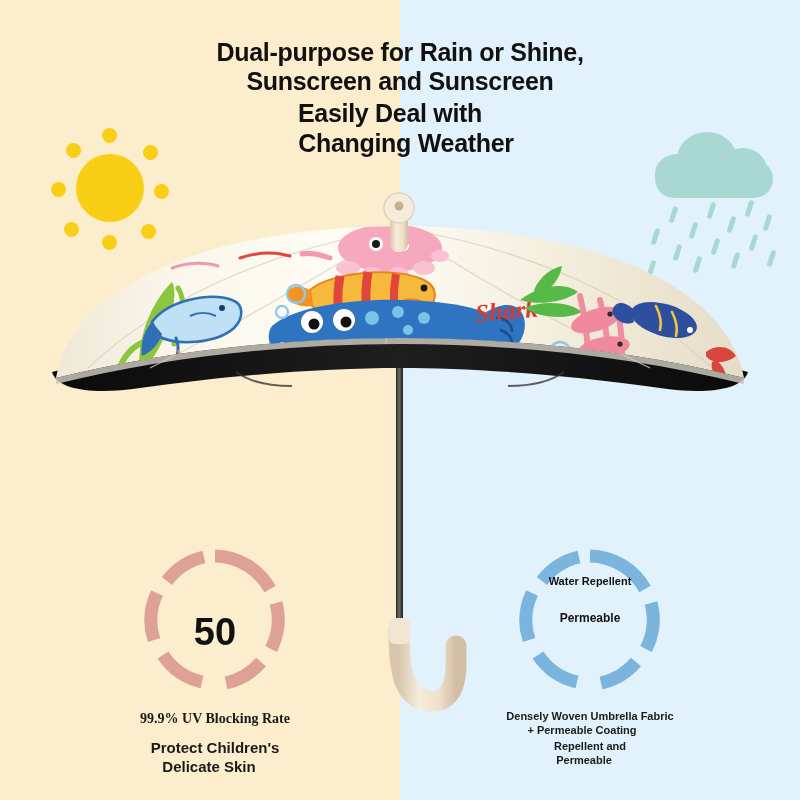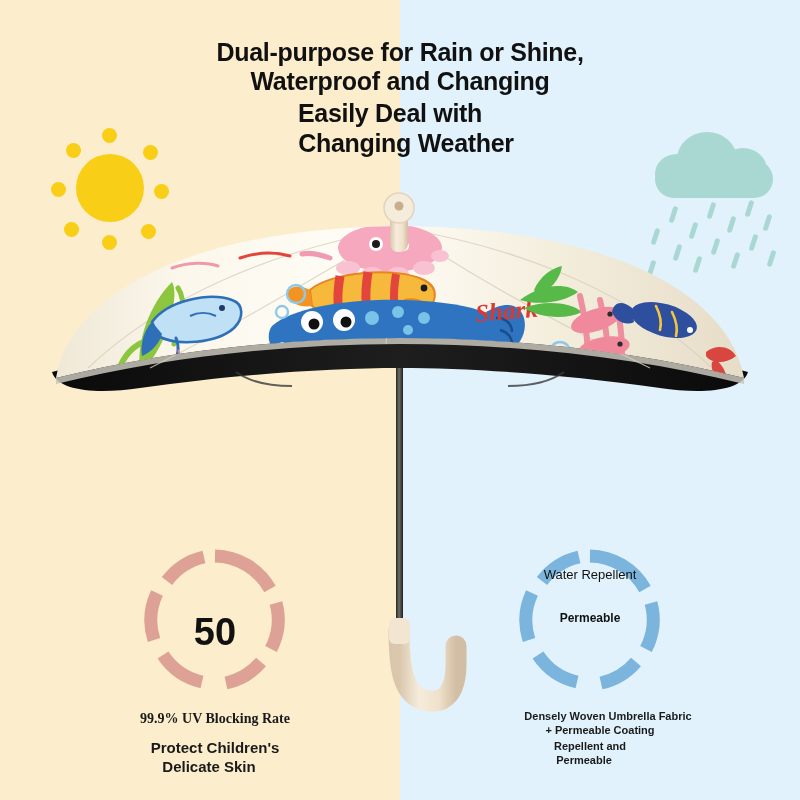--- a/index.html
+++ b/index.html
@@ -36,46 +36,46 @@
   
   .umbrella{position:absolute;left:0;top:0;width:800px;height:800px;}
 
   
   .badge{position:absolute;width:150px;height:150px;}
   .badge-left{left:140px;top:545px;}
   .badge-right{left:515px;top:545px;}
   .badge-text{position:absolute;left:0;width:150px;text-align:center;color:#111;}
   .upf-word{top:34px;font-size:31px;font-weight:bold;letter-spacing:-1px;}
   .upf-num{top:66px;font-size:38px;font-weight:bold;}
-  .blue-t1{top:22px;font-size:13px;font-weight:normal;}
+  .blue-t1{top:30px;font-size:11px;font-weight:bold;}
   .blue-t2{top:66px;font-size:12px;font-weight:bold;}
 
   .cap{position:absolute;text-align:center;color:#1a1a1a;font-weight:bold;line-height:1.25;}
   .cap-l1{left:60px;top:710px;width:310px;font-size:14px;font-family:Liberation Serif, serif;}
   .cap-l2{left:60px;top:739px;width:310px;font-size:15px;}
   .cap-l2 .a{display:block;}
   .cap-l2 .b{display:block;transform:translateX(-6px);}
-  .cap-r1{left:453px;top:710px;width:310px;font-size:11px;}
+  .cap-r1{left:435px;top:710px;width:310px;font-size:11px;}
   .cap-r1 .a{display:block;}
   .cap-r1 .b{display:block;transform:translateX(-8px);}
   .cap-r2{left:435px;top:740px;width:310px;font-size:11px;}
   .cap-r2 .a{display:block;}
   .cap-r2 .b{display:block;transform:translateX(-6px);}
 </style>
 </head>
 <body>
 
 <div id="stage">
 
   <div class="bg-left"></div>
   <div class="bg-right"></div>
 
   <div class="headline">
     <div class="l1">Dual-purpose for Rain or Shine,</div>
-    <div class="l2">Waterproof and Changing</div>
+    <div class="l2">Sunscreen and Sunscreen</div>
   </div>
   <div class="subhead" style="top:98px">
     <span class="s1">Easily Deal with</span>
     <span class="s2">Changing Weather</span>
   </div>
 
   <div class="sun">
     <div class="sun-core"></div>
     <div class="ray" style="left:52px;  top:0px;"></div>
     <div class="ray" style="left:93px;  top:17px;"></div>

